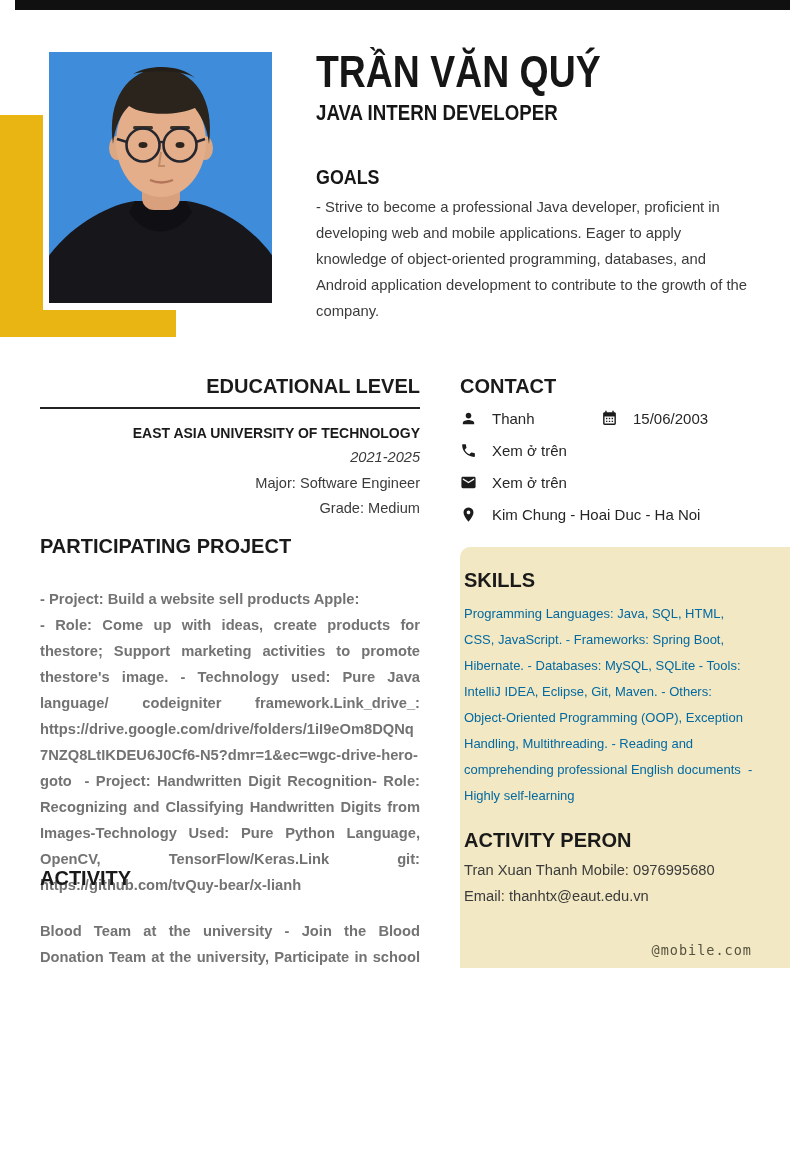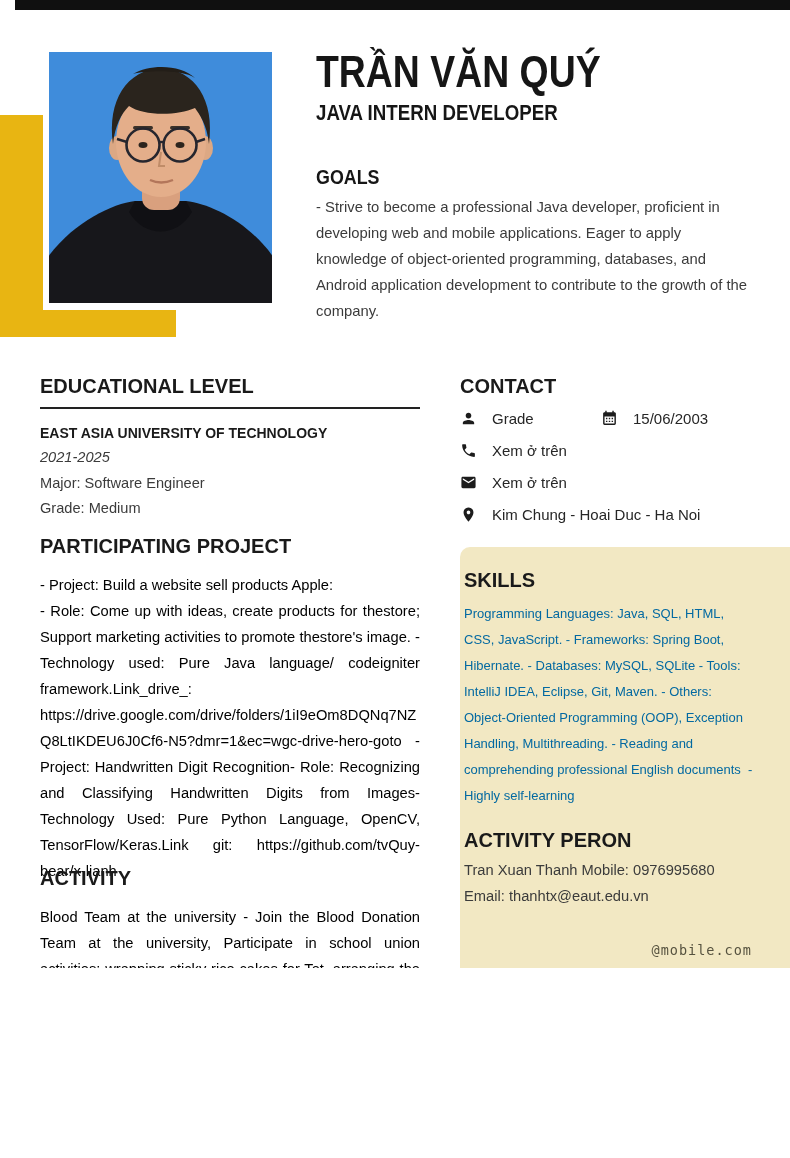--- a/index.html
+++ b/index.html
@@ -26,21 +26,21 @@
   .h-sec{margin:0;font-size:20px;line-height:24px;font-weight:bold;color:#1a1a1a;}
   
   .col-left{position:absolute;left:40px;width:380px;}
   #edu{top:374px;}
   .edu-rule{height:0;border:0;border-top:2px solid #222;margin:9px 0 0 0;width:380px;}
   .edu-school{margin:13px 0 0 0;font-size:14px;line-height:23px;font-weight:bold;color:#1a1a1a;}
   .edu-line{margin:0;font-size:14.6px;line-height:25.5px;color:#3b3b3b;}
   .edu-years{font-style:italic;}
   #project{top:534px;}
   #activity{top:866px;}
-  .body-p{margin:14px 0 0 0;font-size:14.7px;line-height:26px;color:#000000;}
+  .body-p{margin:28px 0 0 0;font-size:14.7px;line-height:26px;color:#737373;font-weight:bold;}
   .just{text-align:justify;overflow-wrap:anywhere;white-space:pre-wrap;}
   .tight{margin-top:0;}
   
   .contact{position:absolute;left:460px;top:374px;width:332px;}
   .c-rows{margin-top:8px;}
   .c-row{display:flex;align-items:center;height:24px;margin-top:8px;}
   .c-cell{display:flex;align-items:center;}
   .c-cell.first{width:141px;}
   .c-icon{width:17px;height:17px;flex:0 0 17px;margin-right:15px;color:#1c1c1c;}
   .c-icon svg{display:block;width:17px;height:17px;fill:currentColor;}
@@ -98,21 +98,21 @@
       <path d="M112 100 L110 114 L116 114" fill="none" stroke="#c08c68" stroke-width="2"></path>
       <path d="M101 128 Q 112 133 124 128" fill="none" stroke="#b3765a" stroke-width="2.4"></path>
     </svg>
   </div>
 
   <h1 class="name"><span class="cond">TRẦN VĂN QUÝ</span></h1>
   <h2 class="jobtitle"><span class="cond">JAVA INTERN DEVELOPER</span></h2>
   <h3 class="goals-h"><span class="cond">GOALS</span></h3>
   <p class="goals-p">- Strive to become a professional Java developer, proficient in developing web and mobile applications. Eager to apply knowledge of object-oriented programming, databases, and Android application development to contribute to the growth of the company.</p>
 
-  <section class="col-left" id="edu" style="position:absolute;">
+  <section class="col-left" id="edu" style="position:absolute;text-align:right;">
     <h3 class="h-sec">EDUCATIONAL LEVEL</h3>
     <hr class="edu-rule">
     <p class="edu-school">EAST ASIA UNIVERSITY OF TECHNOLOGY</p>
     <p class="edu-line edu-years">2021-2025</p>
     <p class="edu-line">Major: Software Engineer</p>
     <p class="edu-line">Grade: Medium</p>
   </section>
 
   <section class="col-left" id="project" style="position:absolute;">
     <h3 class="h-sec">PARTICIPATING PROJECT</h3>
@@ -129,21 +129,21 @@
   <section class="contact">
     <h3 class="h-sec">CONTACT</h3>
     <div class="c-rows">
       <div class="c-row">
         <div class="c-cell first">
           <span class="c-icon">
             <svg viewBox="0 0 24 24">
                 <path d="M12 12c2.21 0 4-1.79 4-4s-1.79-4-4-4-4 1.79-4 4 1.79 4 4 4zm0 2c-2.67 0-8 1.34-8 4v2h16v-2c0-2.66-5.33-4-8-4z"></path>
               </svg>
           </span>
-          <span class="c-text">Grade</span>
+          <span class="c-text">Thanh</span>
         </div>
         <div class="c-cell">
           <span class="c-icon">
             <svg viewBox="0 0 24 24">
                 <path d="M19 3h-1V1h-2v2H8V1H6v2H5c-1.1 0-2 .9-2 2v14c0 1.1.9 2 2 2h14c1.1 0 2-.9 2-2V5c0-1.1-.9-2-2-2zm0 16H5V9h14v10zM7 11h2v2H7v-2zm4 0h2v2h-2v-2zm4 0h2v2h-2v-2zM7 15h2v2H7v-2zm4 0h2v2h-2v-2zm4 0h2v2h-2v-2z"></path>
               </svg>
           </span>
           <span class="c-text">15/06/2003</span>
         </div>
       </div>

